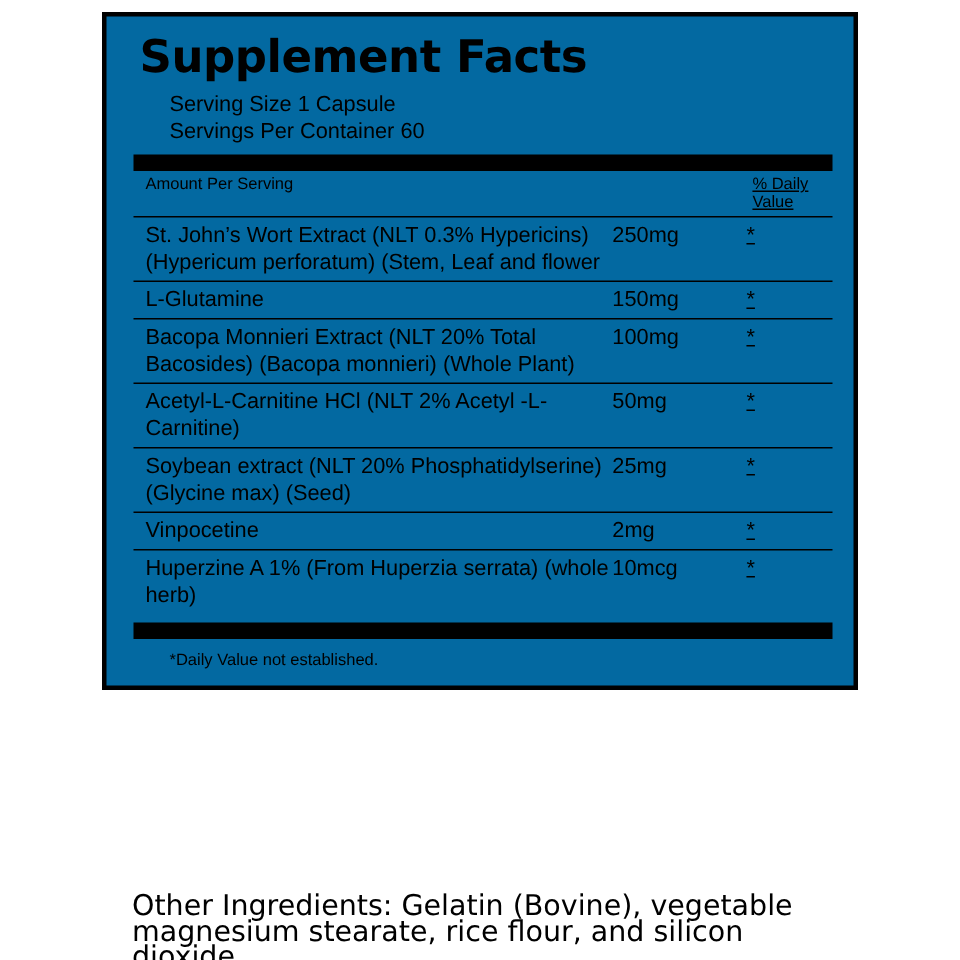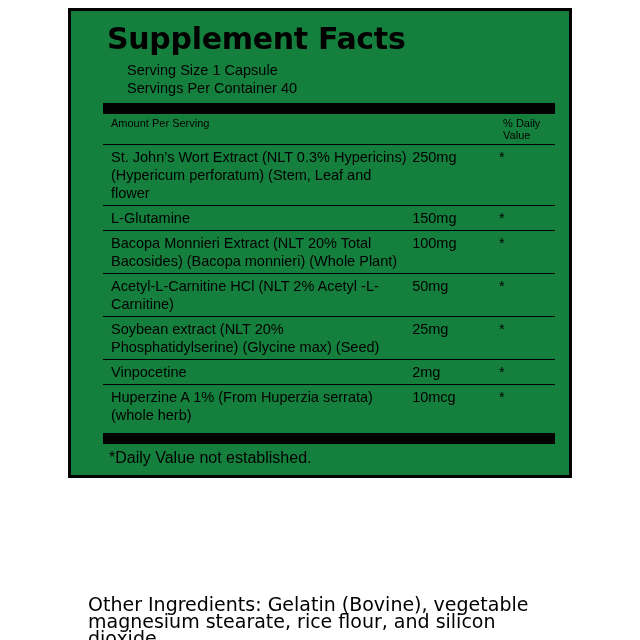--- a/index.html
+++ b/index.html
@@ -20,22 +20,22 @@
     height: 640px;
     box-sizing: border-box;
   }
   .panel {
     position: absolute;
     left: 68px;
     top: 8px;
     width: 504px;
     box-sizing: border-box;
     border: 3px solid #000000;
-    background: #15803d;
-    padding: 10px 14px 8px 32px;
+    background: #0369a1;
+    padding: 10px 14px 8px 18px;
   }
   .title {
     font-family: "DejaVu Sans", sans-serif;
     font-weight: bold;
     font-size: 30px;
     line-height: 36px;
     letter-spacing: -0.3px;
     margin: 0 0 4px 4px;
   }
   .serving-line {
@@ -65,41 +65,42 @@
     width: 330px;
     padding-left: 8px !important;
   }
   .col-amt {
     width: 90px;
     text-align: left;
   }
   .col-dv {
     width: 56px;
     text-align: left;
+    text-decoration: underline;
   }
   .hdr .col-amt-hdr {
     text-align: right;
     padding-right: 4px;
   }
   .hdr .col-dv-hdr {
     text-align: left;
     padding-left: 4px;
   }
   .row-sep td {
     border-top: 1px solid #000000;
     margin-left: 24px;
   }
   .rowline {
     line-height: 18px;
   }
   .footnote {
-    font-size: 16px;
+    font-size: 11px;
     line-height: 18px;
     margin-top: 5px;
-    margin-left: 6px;
+    margin-left: 24px;
   }
   .other-ing {
     position: absolute;
     left: 88px;
     top: 596px;
     width: 470px;
     font-family: "DejaVu Sans", sans-serif;
     font-size: 19px;
     line-height: 17px;
   }
@@ -107,21 +108,21 @@
 </head>
 <body>
 
 <div class="page">
 
   <div class="panel">
 
     <div class="title">Supplement Facts</div>
 
     <div class="serving-line">Serving Size 1 Capsule</div>
-    <div class="serving-line">Servings Per Container 40</div>
+    <div class="serving-line">Servings Per Container 60</div>
 
     <div class="rule-thick"></div>
 
     <table class="facts">
       <tbody>
           <tr class="hdr">
         <td class="col-name">Amount Per Serving</td>
         <td class="col-amt col-amt-hdr"></td>
         <td class="col-dv col-dv-hdr">% Daily Value</td>
       </tr>

